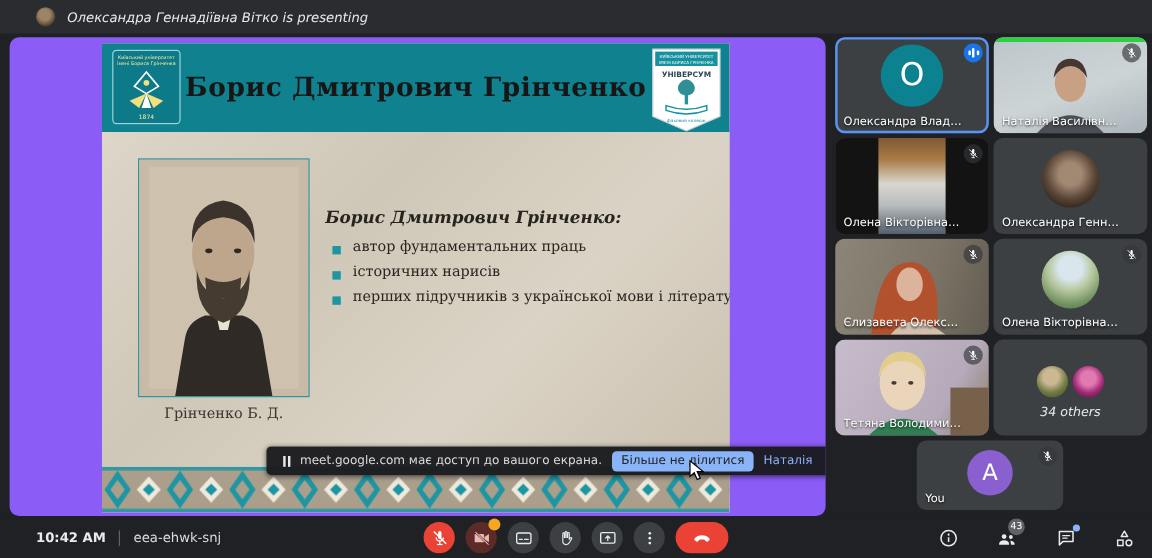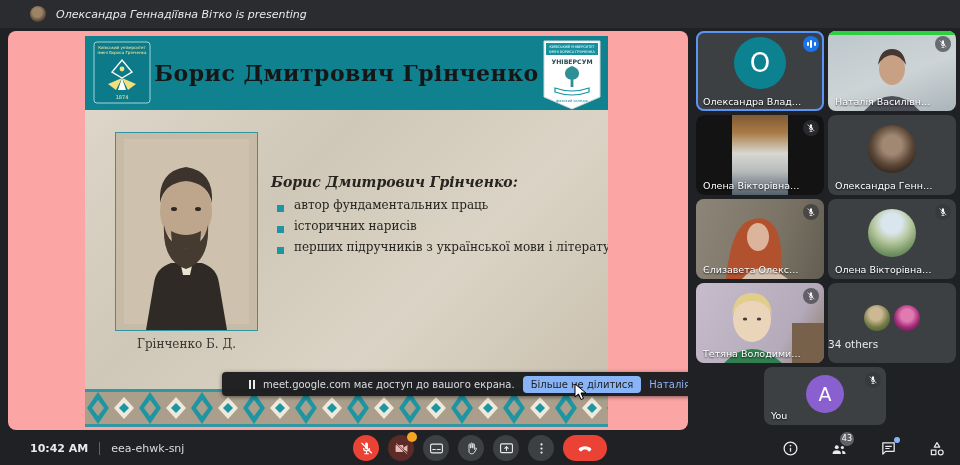--- a/index.html
+++ b/index.html
@@ -8,21 +8,21 @@
   .app { position:relative; width:960px; height:465px; background:#202124; overflow:hidden; }
 
   
   .topbar { position:absolute; top:0; left:0; right:0; height:28px; background:#2b2c2f;
     display:flex; align-items:center; padding-left:30px; gap:10px; }
   .presenter-avatar { width:16px; height:16px; border-radius:50%;
     background:radial-gradient(circle at 45% 40%, #9c8467 0 35%, #4a3a2c 75%, #2b231c); }
   .presenting-text { font-size:11px; color:#e8eaed;font-style:italic; }
 
   
-  .stage { position:absolute; left:8px; top:31px; width:680px; height:399px; background:#fca5a5;
+  .stage { position:absolute; left:8px; top:31px; width:680px; height:399px; background:#8b5cf6;
     border-radius:8px; overflow:hidden; }
   .slide { position:absolute; left:77px; top:5px; width:523px; height:391px; background:#d6cec0;
     overflow:hidden; }
   .slide-header { position:relative; height:74px; background:#10818f; display:flex;
     align-items:center; justify-content:center; }
   .slide-title { font-family:"DejaVu Serif", serif; font-weight:bold; font-size:22px;
     color:#161616; letter-spacing:.5px; }
   .logo-left { position:absolute; left:8px; top:5px; }
   .logo-right { position:absolute; right:7px; top:4px; }
   .slide-body { position:relative;
@@ -38,21 +38,21 @@
     font-size:14px; color:#26241f; margin-bottom:8px; }
   .bullet-row { display:flex; align-items:flex-end; margin-bottom:7px; }
   .bullet-sq { flex:0 0 auto; width:7px; height:7px; background:#1d95a3; margin:5px 10px 0 6px; }
   .bullet-text { font-family:"DejaVu Serif", serif; font-size:12px; color:#26241f;
     white-space:nowrap; }
   .ornament { position:absolute; left:0; bottom:0; width:523px; height:38px; }
 
   
   .share-notice { position:absolute; left:214px; top:341px; height:24px; display:flex;
     align-items:center; gap:8px; background:rgba(26,27,30,.96); border-radius:4px;
-    padding:0 27px; box-shadow:0 1px 4px rgba(0,0,0,.5); }
+    padding:0 14px; box-shadow:0 1px 4px rgba(0,0,0,.5); }
   .pause-icon { display:flex; gap:2px; }
   .pause-icon i { display:block; width:2px; height:9px; background:#e8eaed; }
   .notice-text { font-size:10px; color:#dadce0; white-space:nowrap; }
   .stop-share-btn { border:none; background:#8ab4f8; color:#202124; font-size:10px;
     font-family:"DejaVu Sans", sans-serif; padding:3px 8px; border-radius:4px; white-space:nowrap; cursor:pointer; }
   .hide-btn { background:none; border:none; color:#8ab4f8; font-size:10px;
     font-family:"DejaVu Sans", sans-serif; white-space:nowrap; cursor:pointer; }
   .cursor { position:absolute; left:566px; top:352px; }
 
   
@@ -84,22 +84,22 @@
   .v-olena { background:#131313; }
   .v-olena .strip { position:absolute; left:36px; top:0; width:56px; height:100%;
     background:linear-gradient(#7e5a35 0%,#a97a45 22%,#d8d7d0 48%,#b8bcbd 70%,#53616e 100%); }
   .v-yelyzaveta { background:linear-gradient(105deg,#8d8678 0%,#7b7466 60%,#635d52 100%); }
   .v-tetiana { background:linear-gradient(120deg,#c6bccb 0%,#b4aaba 70%,#8b7a68 100%); }
   .others-avatars { position:absolute; left:50%; top:22px; transform:translateX(-50%);
     display:flex; gap:4px; }
   .others-avatars span { width:26px; height:26px; border-radius:50%; display:block; }
   .oa-1 { background:radial-gradient(circle at 45% 35%, #cdb894 0 28%, #6f7a42 60%, #3d4a2a); }
   .oa-2 { background:radial-gradient(circle at 50% 40%, #e07ab0 0 30%, #a12a77 60%, #471038); }
-  .others-label { position:absolute; left:0; right:0; top:55px; text-align:left; font-size:10.5px;
-    color:#e8eaed; }
+  .others-label { position:absolute; left:0; right:0; top:55px; text-align:center; font-size:10.5px;
+    color:#e8eaed;font-style:italic; }
   .you-tile { width:122px; height:58px; }
   .you-avatar { width:38px; height:38px; font-size:19px; background:#8a5fd0; top:46%; }
 
   
   .bottombar { position:absolute; left:0; right:0; bottom:0; height:33px; background:#202124; }
   .bb-left { position:absolute; left:30px; top:0; height:33px; display:flex; align-items:center; }
   .bb-time { font-size:11px; color:#e8eaed;font-weight:bold; }
   .bb-divider { width:1px; height:13px; background:#5f6368; margin:0 11px; }
   .bb-code { font-size:11px; color:#dadce0; }
   .bb-center { position:absolute; left:50%; top:3px; transform:translateX(-50%); display:flex;

